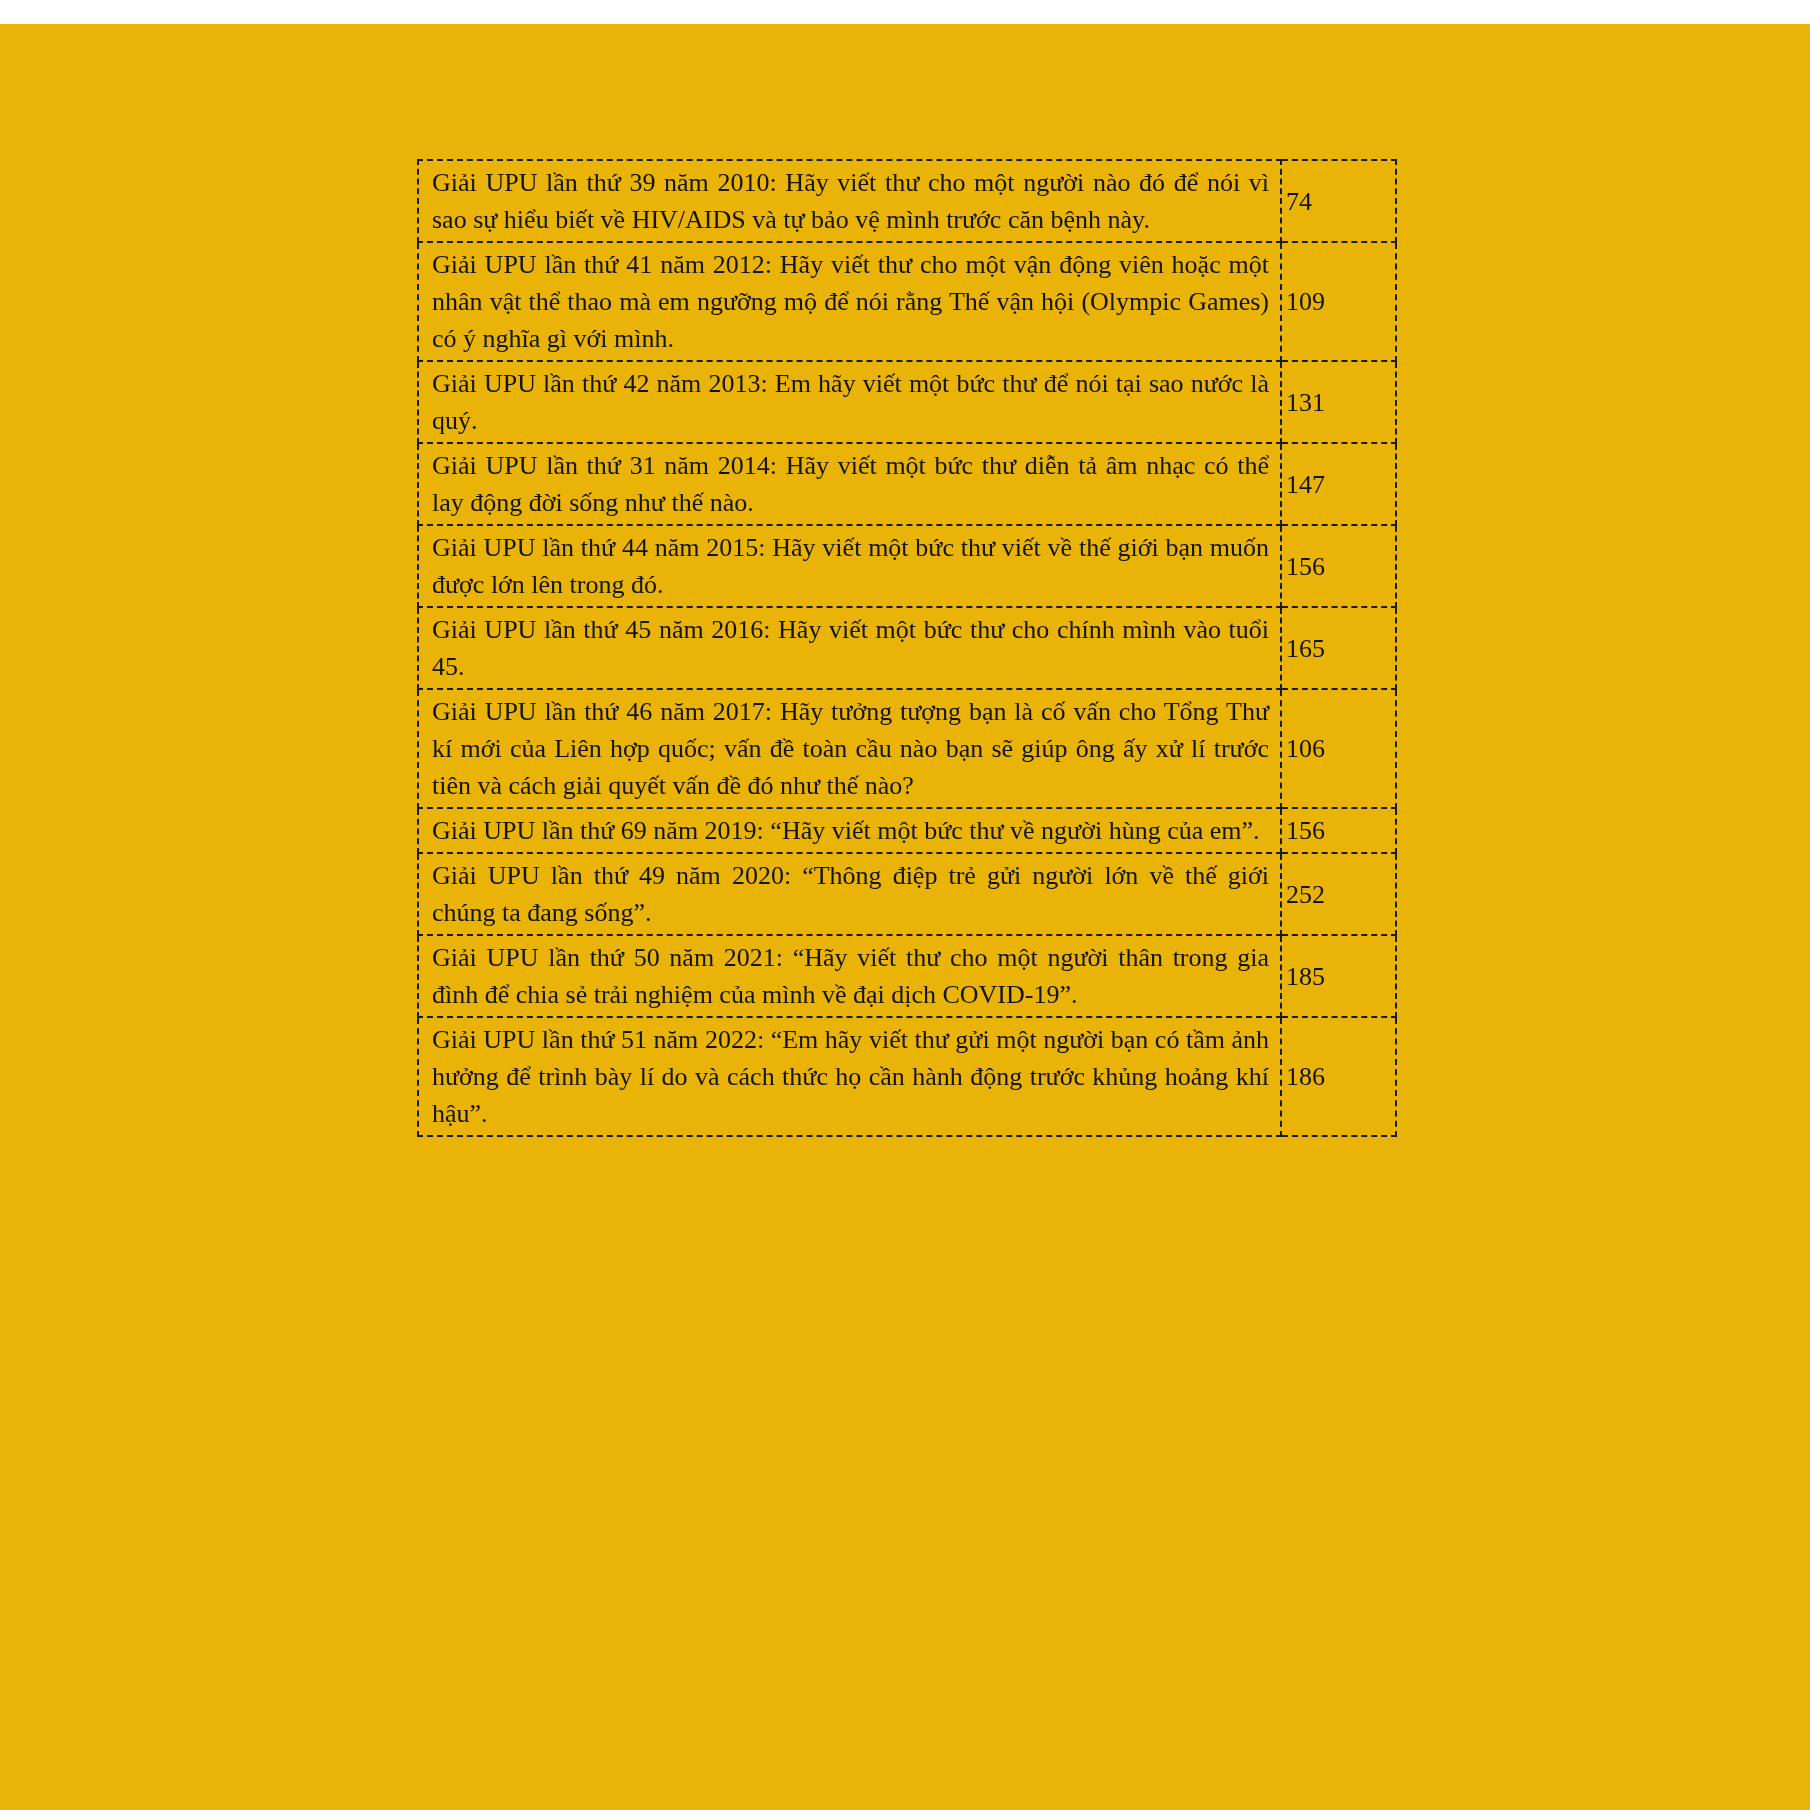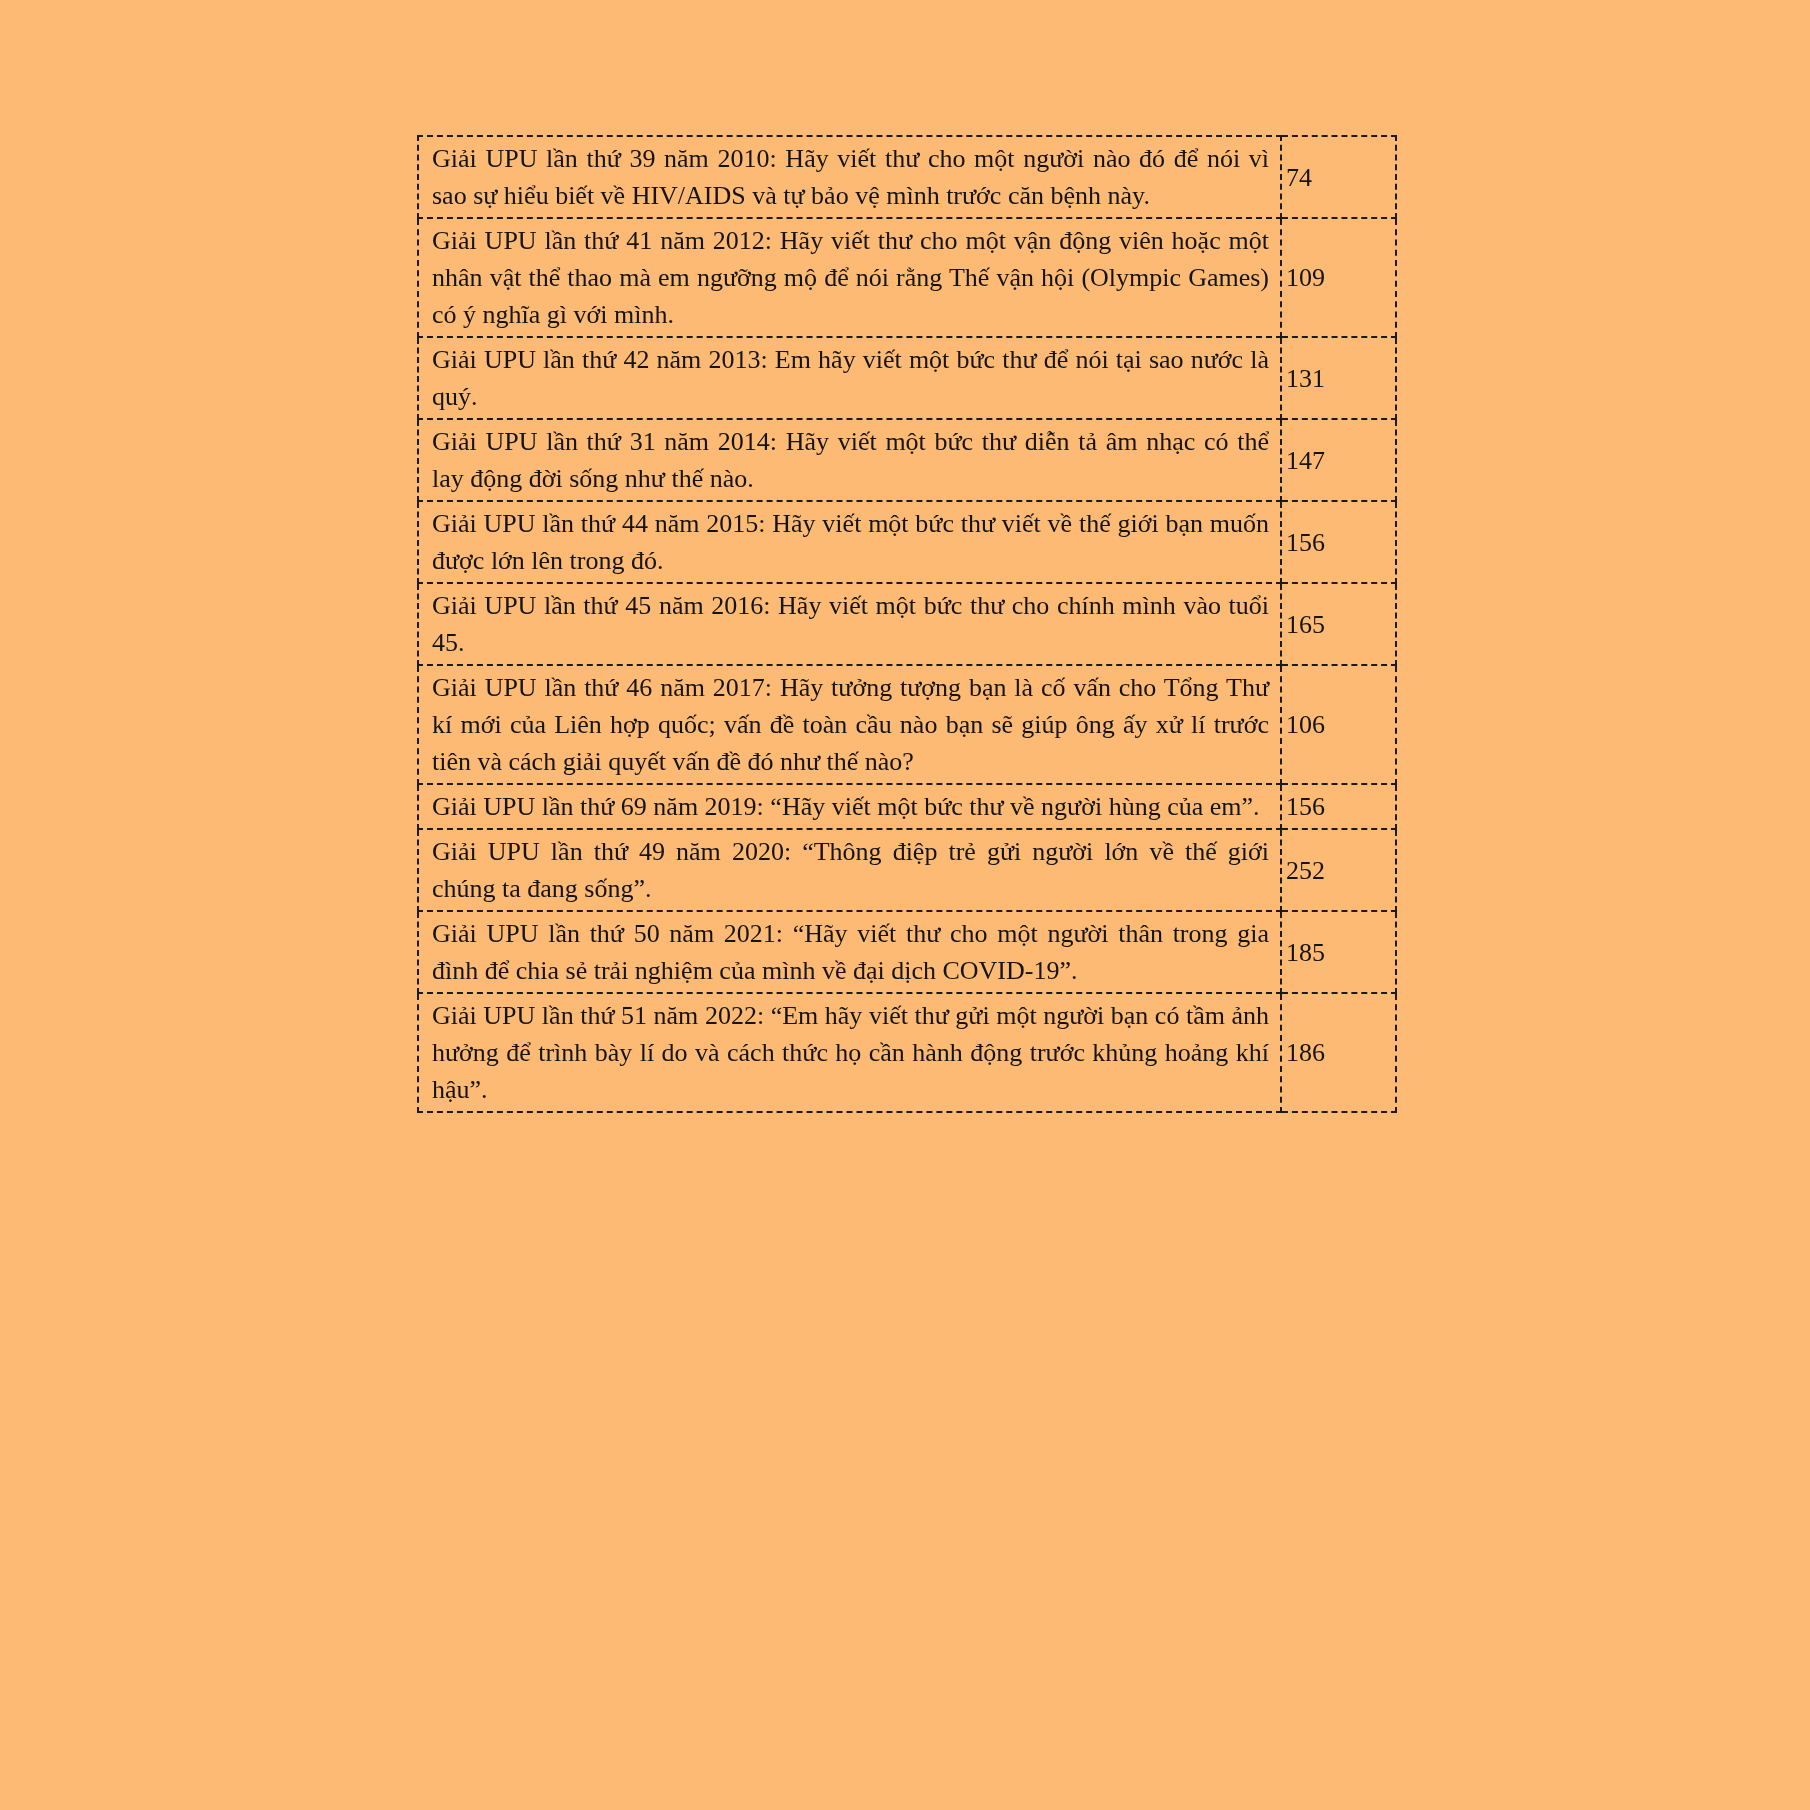--- a/index.html
+++ b/index.html
@@ -10,21 +10,22 @@
   body {
     width: 1810px;
     height: 1810px;
     position: relative;
     font-family: "Liberation Serif", "DejaVu Serif", serif;
     color: #141414;
   }
   .page-surface {
     position: absolute;
     inset: 0;
-    background: #fdba74;
+    background: #eab308;
+    margin-top: 24px;
   }
   table.toc-table {
     position: absolute;
     left: 417px;
     top: 135px;
     width: 978px;
     border-collapse: collapse;
     table-layout: fixed;
     font-size: 26px;
     line-height: 37px;

